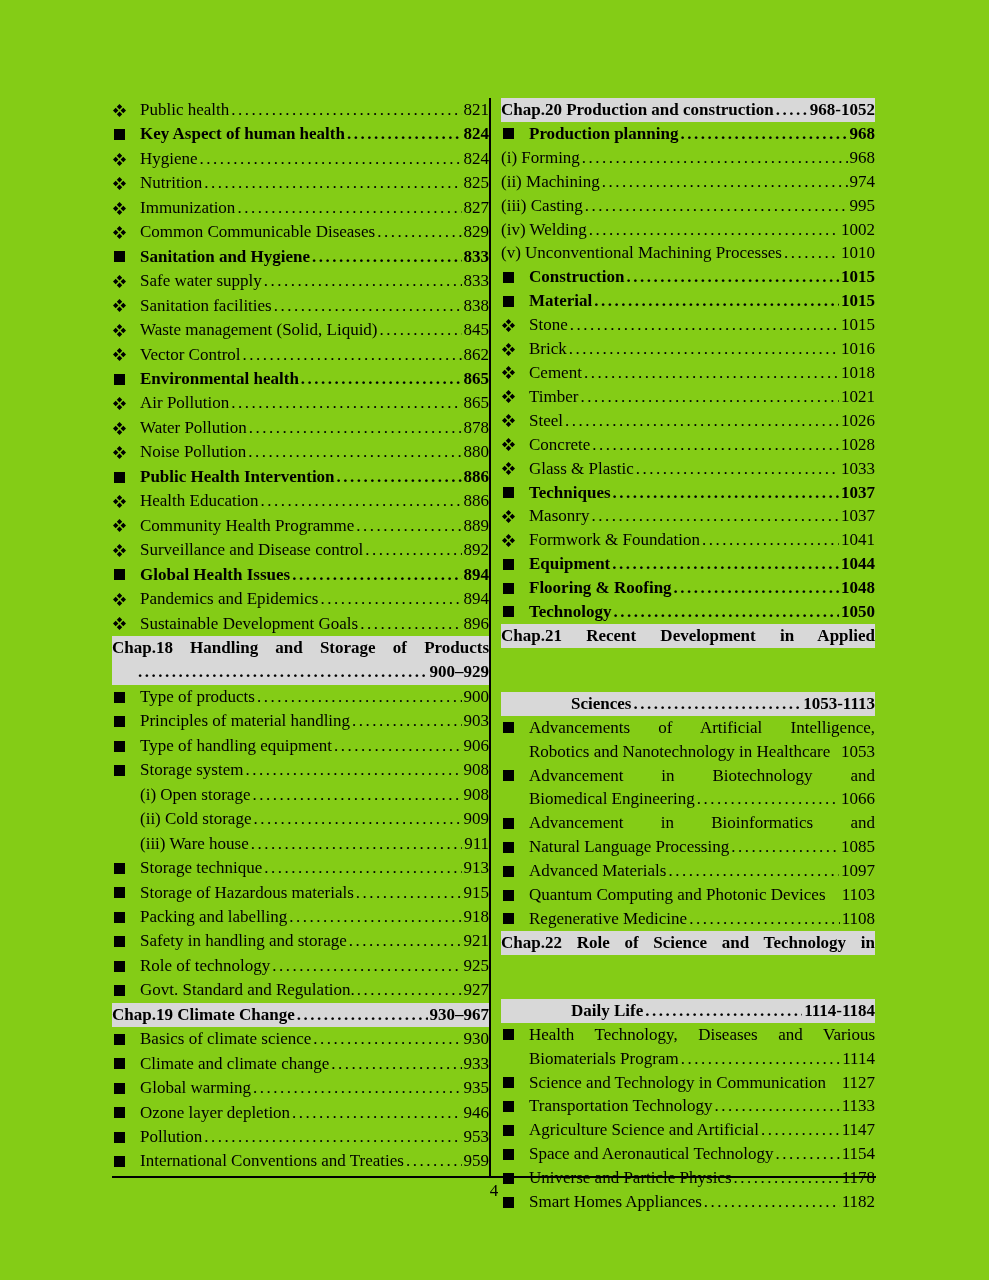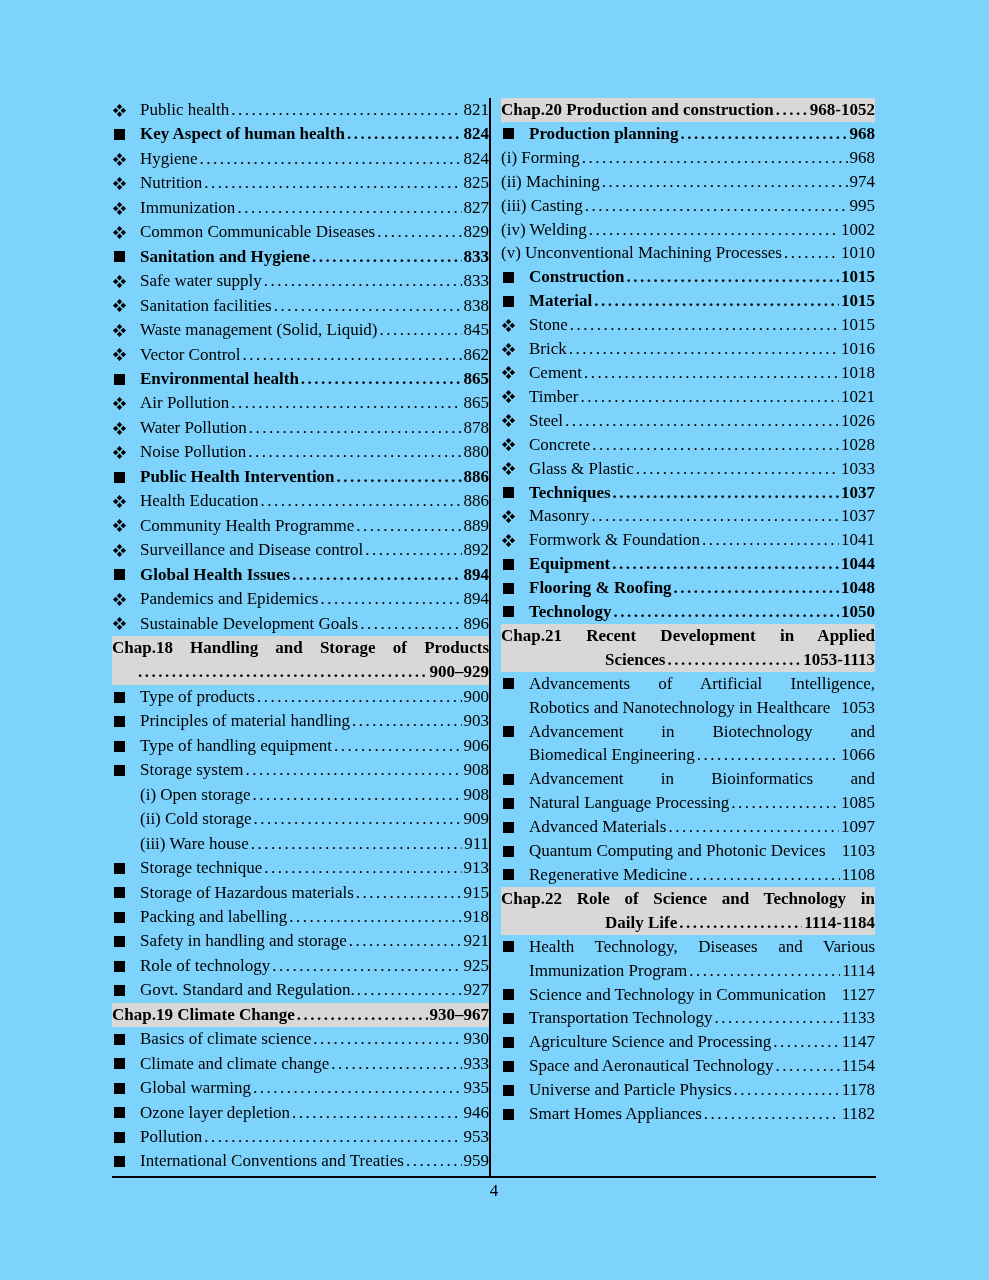--- a/index.html
+++ b/index.html
@@ -1,19 +1,19 @@
 <!DOCTYPE html>
 <html style="--hl: #d8d8d8;"><head>
 <meta charset="utf-8">
 <style>
   html,body { margin:0; padding:0; background:#888; }
   .sheet {
     position:relative;
     width:989px; height:1280px;
-    background:#7dd3fc;
+    background:#84cc16;
     font-family:"Liberation Serif", serif;
     color:#000;
     overflow:hidden;
   }
   .toc {
     position:absolute; left:112px; top:98px; width:763px;
     display:flex; align-items:flex-start;
     font-size:17px;
   }
   .col { display:block; }
@@ -31,21 +31,21 @@
     content:"....................................................................................................................";
     letter-spacing:2.5px; padding-left:2px;
   }
   .spacer { flex:1 1 auto; min-width:4px; }
   .pg { white-space:nowrap; padding-left:2px; }
 
   .justify { flex:1 1 auto; text-align:justify; text-align-last:justify; min-width:0; }
 
   .chapter { background:var(--hl,#d8d8d8); font-weight:700; }
   .bold { font-weight:700; }
-  .cont    { padding-left:104px; }
+  .cont    { padding-left:70px;margin-top:44px; }
   .cont-sm { padding-left:24px; }
 
   .vline { position:absolute; left:489px; top:98px; height:1078px; width:0; border-left:2px solid #000; }
   .hline { position:absolute; left:112px; top:1176px; width:764px; height:0; border-top:2px solid #000; }
   .pagenum { position:absolute; left:112px; top:1181px; width:764px; text-align:center; font-size:17px; }
 </style>
 </head>
 <body>
 
 <div class="sheet">
@@ -676,21 +676,21 @@
           <span class="pg">1114-1184</span>
         </div>
         <div class="row">
           <span class="bullet">
             <span class="sq"></span>
           </span>
           <span class="justify">Health Technology, Diseases and Various</span>
         </div>
         <div class="row">
           <span class="bullet"></span>
-          <span class="label">Immunization Program</span>
+          <span class="label">Biomaterials Program</span>
           <span class="dots"></span>
           <span class="pg">1114</span>
         </div>
         <div class="row">
           <span class="bullet">
             <span class="sq"></span>
           </span>
           <span class="label">Science and Technology in Communication</span>
           <span class="spacer"></span>
           <span class="pg">1127</span>
@@ -700,21 +700,21 @@
             <span class="sq"></span>
           </span>
           <span class="label">Transportation Technology</span>
           <span class="dots"></span>
           <span class="pg">1133</span>
         </div>
         <div class="row">
           <span class="bullet">
             <span class="sq"></span>
           </span>
-          <span class="label">Agriculture Science and Processing</span>
+          <span class="label">Agriculture Science and Artificial</span>
           <span class="dots"></span>
           <span class="pg">1147</span>
         </div>
         <div class="row">
           <span class="bullet">
             <span class="sq"></span>
           </span>
           <span class="label">Space and Aeronautical Technology</span>
           <span class="dots"></span>
           <span class="pg">1154</span>

